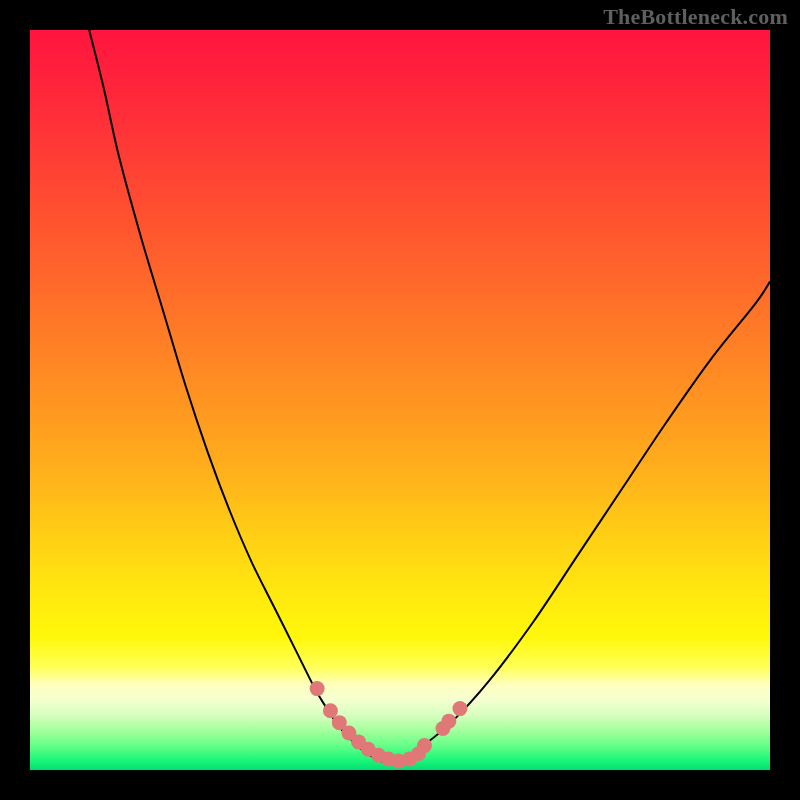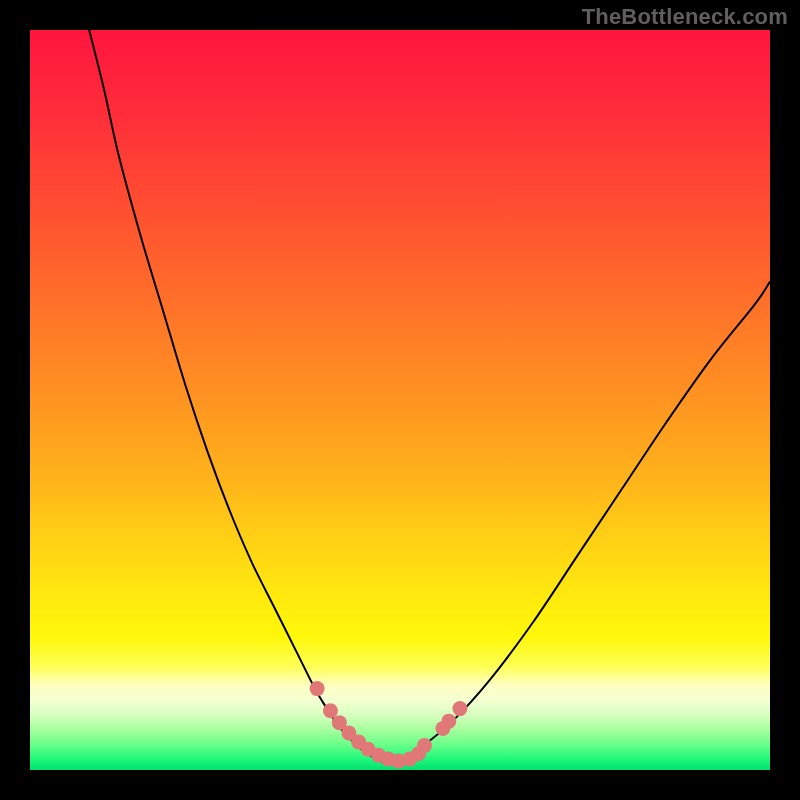--- a/index.html
+++ b/index.html
@@ -15,21 +15,21 @@
     left: 0;
     top: 0;
     width: 800px;
     height: 800px;
     background: #000000;
   }
   .watermark {
     position: absolute;
     top: 4px;
     right: 12px;
-    font-family: Liberation Sans, sans-serif;
+    font-family: Liberation Serif, serif;
     font-size: 22px;
     font-weight: 600;
     color: #5f5f5f;
     letter-spacing: 0.2px;
     z-index: 50;
   }
   .plot-clip {
     position: absolute;
     left: 30px;
     top: 30px;

